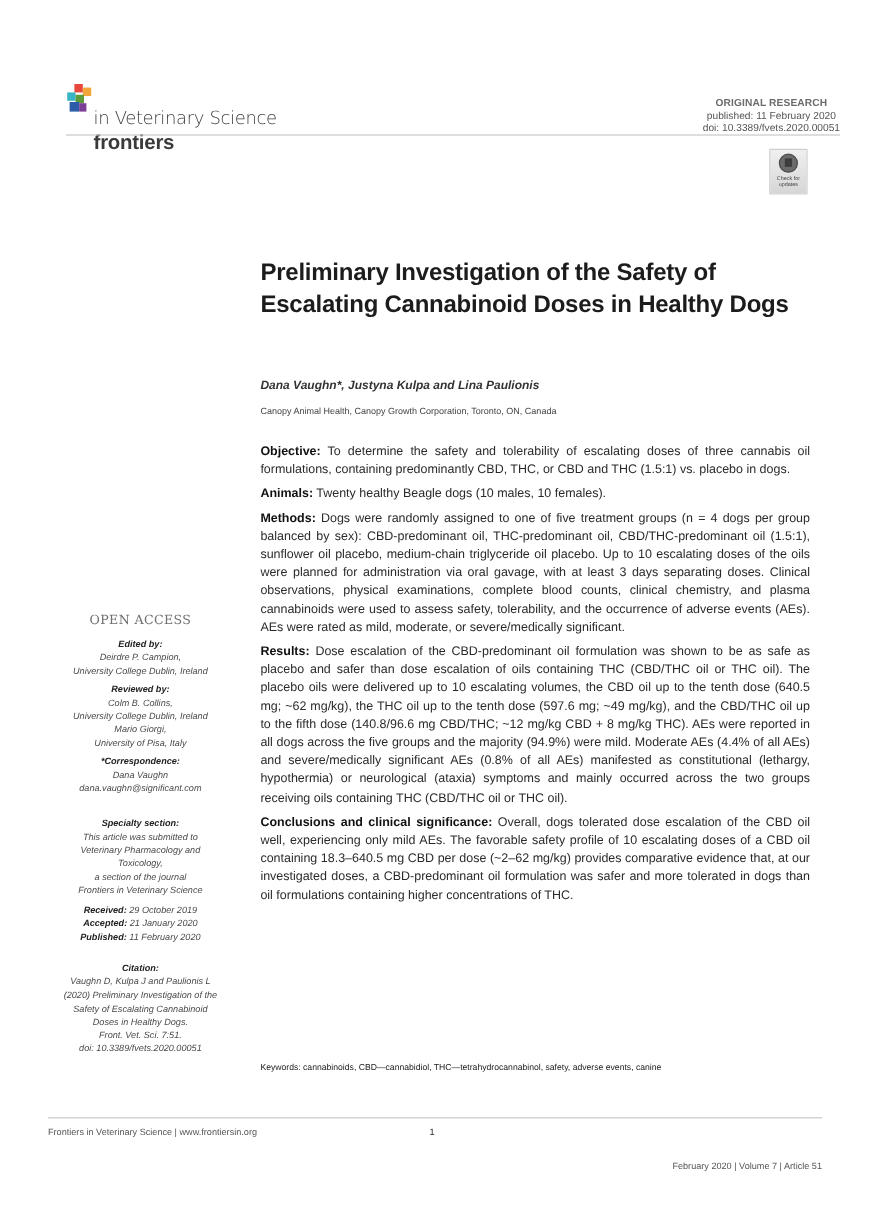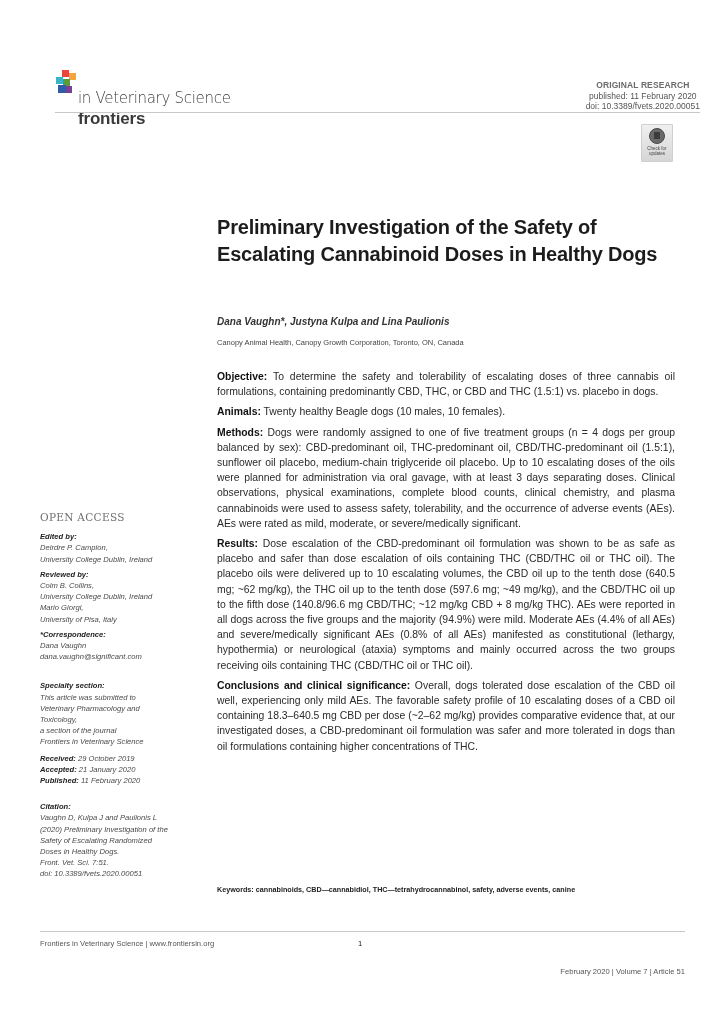--- a/index.html
+++ b/index.html
@@ -21,23 +21,23 @@
   .cfu .circ::after { content: ""; position: absolute; left: 4px; top: 3px; width: 6px; height: 7px; background: #3c3c3c; }
   .cfu .lbl { position: absolute; left: 0; top: 21px; width: 30px; text-align: center; font-size: 4.5px; line-height: 5px; color: #444; }
 
   .title { position: absolute; left: 217px; top: 214px; width: 460px; font-size: 20px; font-weight: bold; line-height: 27px; color: #1c1c1c; letter-spacing: -0.2px; }
   .authors { position: absolute; left: 217px; top: 316px; font-size: 10px; font-style: italic; font-weight: bold; color: #333; }
   .affil { position: absolute; left: 217px; top: 338px; font-size: 7.5px; color: #444; }
 
   .abstract { position: absolute; left: 217px; top: 369px; width: 458px; font-size: 10.4px; line-height: 15.2px; color: #2a2a2a; text-align: justify; }
   .abstract p { margin: 0 0 5px 0; }
   .abstract b { color: #111; }
-  .keywords { position: absolute; left: 217px; top: 885px; width: 460px; font-size: 7.2px; font-weight: bold; color: #222; }
+  .keywords { position: absolute; left: 217px; top: 885px; width: 460px; font-size: 7.2px; font-weight: normal; color: #222; }
 
-  .sidebar { position: absolute; left: 40px; top: 512px; width: 154px; text-align: left; font-size: 7.6px; line-height: 11.2px; color: #4a4a4a; font-style: italic; }
+  .sidebar { position: absolute; left: 40px; top: 512px; width: 154px; text-align: center; font-size: 7.6px; line-height: 11.2px; color: #4a4a4a; font-style: italic; }
   .sidebar .oa { font-style: normal; font-family: "DejaVu Serif", serif; font-size: 10.5px; color: #707070; letter-spacing: 0.3px; margin-bottom: 8px; }
   .sidebar .h { font-weight: bold; color: #222; margin-top: 4px; }
   .sidebar .gap { height: 14px; }
   .sidebar .d b { color: #222; }
 
   .footer-rule { position: absolute; left: 40px; top: 931px; width: 645px; height: 1px; background: #c8c8c8; }
   .footer { position: absolute; left: 40px; top: 939px; width: 645px; font-size: 7.6px; color: #555; }
   .footer .l { position: absolute; left: 0; top: 0; }
   .footer .c { position: absolute; left: 318px; top: 0; color: #222; }
   .footer .r { position: absolute; right: 0; top: 0; margin-top: 28px; }
@@ -109,21 +109,21 @@
   <div>a section of the journal</div>
   <div>Frontiers in Veterinary Science</div>
 
   <div class="d" style="margin-top:5px;"><b>Received:</b><span> 29 October 2019</span></div>
   <div class="d"><b>Accepted:</b><span> 21 January 2020</span></div>
   <div class="d"><b>Published:</b><span> 11 February 2020</span></div>
 
   <div class="h" style="margin-top:15px;">Citation:</div>
   <div>Vaughn D, Kulpa J and Paulionis L</div>
   <div>(2020) Preliminary Investigation of the</div>
-  <div>Safety of Escalating Randomized</div>
+  <div>Safety of Escalating Cannabinoid</div>
   <div>Doses in Healthy Dogs.</div>
   <div>Front. Vet. Sci. 7:51.</div>
   <div>doi: 10.3389/fvets.2020.00051</div>
 </div>
 
 <div class="footer-rule"></div>
 <div class="footer">
   <span class="l">Frontiers in Veterinary Science | www.frontiersin.org</span>
   <span class="c">1</span>
   <span class="r">February 2020 | Volume 7 | Article 51</span>

